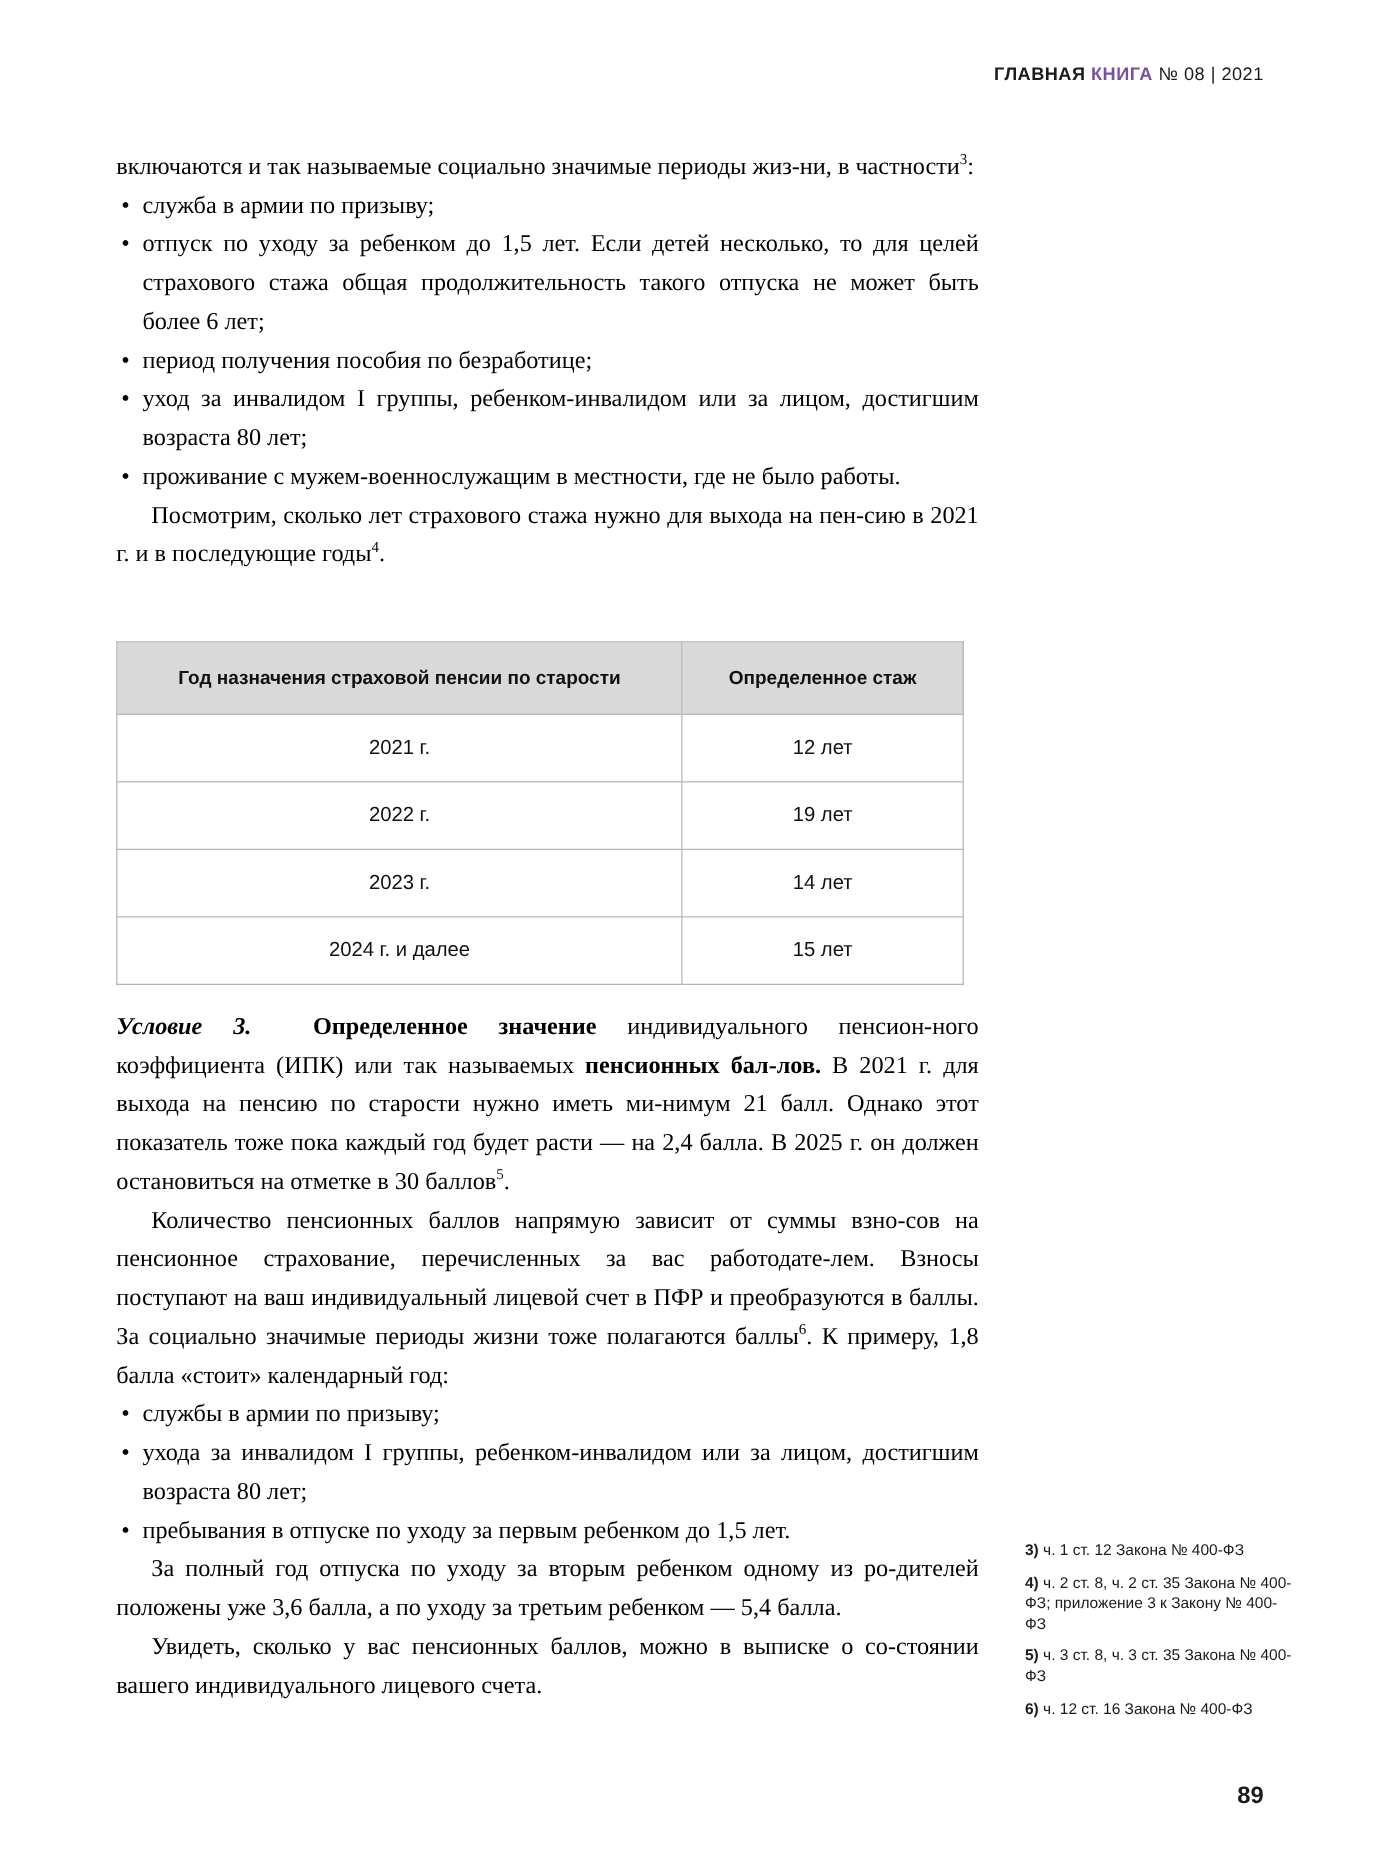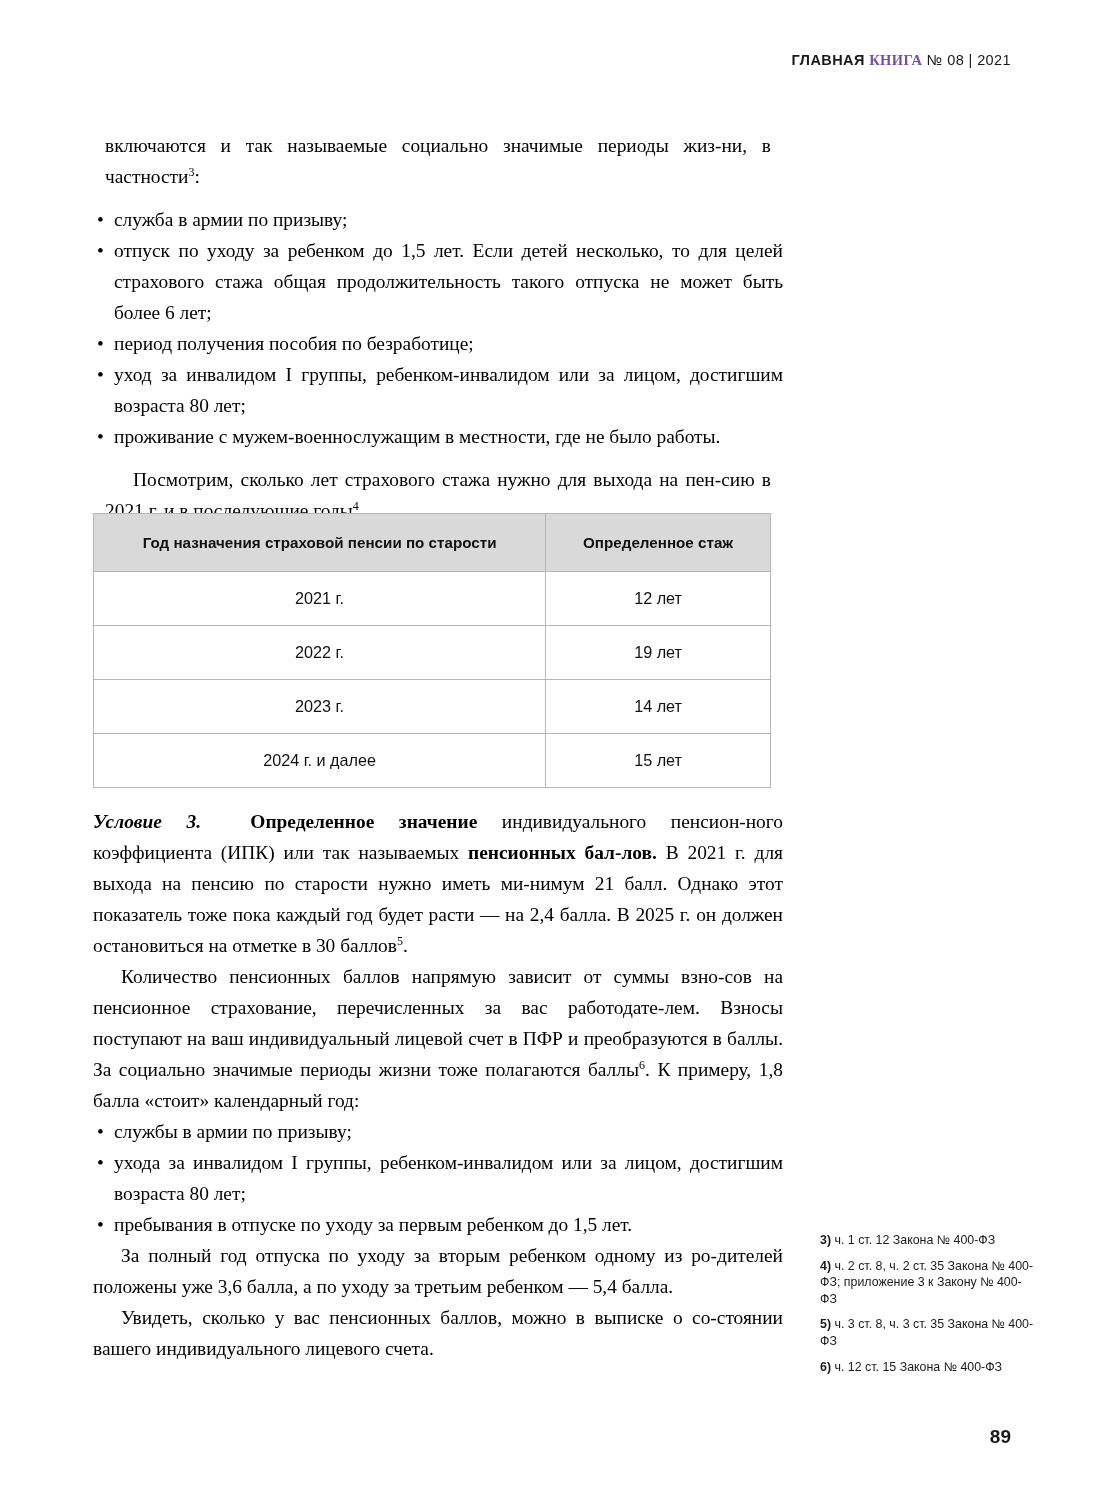--- a/index.html
+++ b/index.html
@@ -29,39 +29,38 @@
     right: 93px;
     font-family: "Liberation Sans", sans-serif;
     font-size: 14.5px;
     font-weight: bold;
     letter-spacing: 0.4px;
     color: #1a1a1a;
     white-space: nowrap;
   }
   .header .accent {
     color: #7b4fa0;
-    font-family: Liberation Serif, serif;
   }
   .header .thin {
     font-weight: normal;
     text-align: center;
   }
 
   
   .content {
     position: absolute;
     left: 93px;
     top: 118px;
     width: 690px;
     font-size: 19.4px;
     line-height: 31px;
     text-align: justify;
   }
   .content p {
-    margin: 12px;
+    margin: 0;
   }
   .para-indent {
     text-indent: 28px;
   }
   ul.bullets {
     list-style: none;
     margin: 0;
     padding: 0;
   }
   ul.bullets li {
@@ -228,18 +227,18 @@
     </ul>
 
     <p class="para-indent">За полный год отпуска по уходу за вторым ребенком одному из ро-дителей положены уже 3,6 балла, а по уходу за третьим ребенком — 5,4 балла.</p>
     <p class="para-indent">Увидеть, сколько у вас пенсионных баллов, можно в выписке о со-стоянии вашего индивидуального лицевого счета.</p>
   </div>
 
   <div class="footnotes">
     <div class="fn"><span class="num">3)</span><span> ч. 1 ст. 12 Закона № 400-ФЗ</span></div>
     <div class="fn"><span class="num">4)</span><span> ч. 2 ст. 8, ч. 2 ст. 35 Закона № 400-ФЗ; приложение 3 к Закону № 400-ФЗ</span></div>
     <div class="fn"><span class="num">5)</span><span> ч. 3 ст. 8, ч. 3 ст. 35 Закона № 400-ФЗ</span></div>
-    <div class="fn"><span class="num">6)</span><span> ч. 12 ст. 15 Закона № 400-ФЗ</span></div>
+    <div class="fn"><span class="num">6)</span><span> ч. 12 ст. 16 Закона № 400-ФЗ</span></div>
   </div>
 
   <div class="page-number">89</div>
 
 </div>
 
 </body></html>

